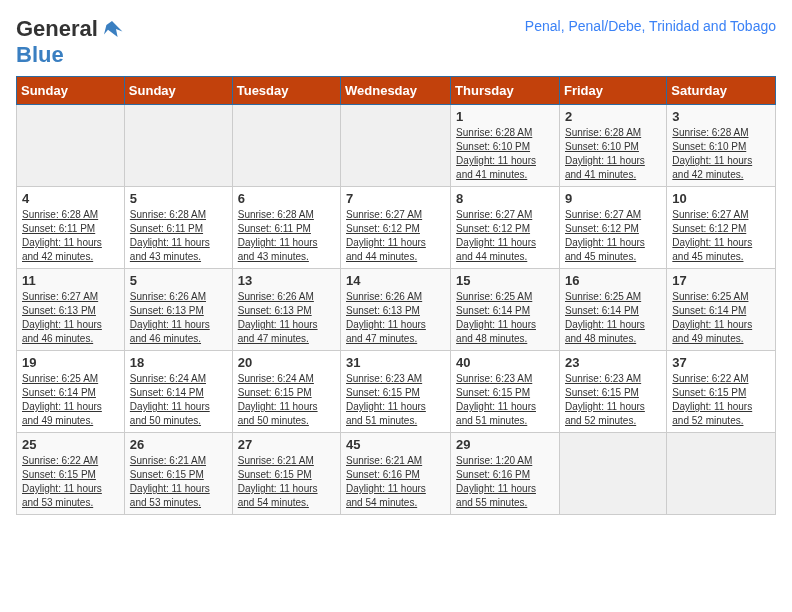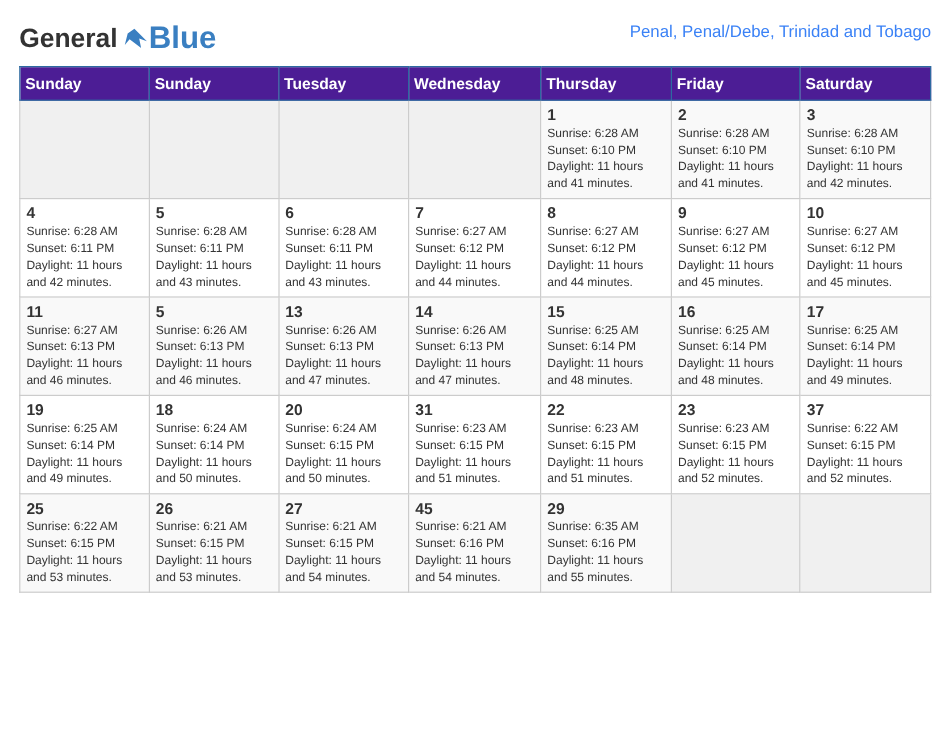--- a/index.html
+++ b/index.html
@@ -11,34 +11,34 @@
       padding: 16px;
     }
     .header-area {
       display: flex;
       justify-content: space-between;
       align-items: flex-start;
       margin-bottom: 8px;
     }
     .logo {
       display: flex;
-      flex-direction: row;
-      align-items: center;
+      flex-direction: column;
+      align-items: flex-start;
     }
     .logo-text {
       display: flex;
       align-items: center;
     }
     .logo-general {
       font-size: 22px;
       font-weight: bold;
       color: #333;
     }
     .logo-blue {
-      font-size: 26px;
+      font-size: 22px;
       font-weight: bold;
       color: #3a7fc1;
     }
     .logo-bird {
       width: 24px;
       height: 24px;
       margin-left: 2px;
     }
     .title-area {
       text-align: right;
@@ -53,21 +53,21 @@
       color: #3b82f6;
       margin-top: 2px;
     }
     .calendar {
       width: 100%;
       border-collapse: collapse;
       border: 1px solid #ccc;
       margin-top: 8px;
     }
     .calendar thead tr th {
-      background: #4c1d95;
+      background: #c2410c;
       color: #fff;
       font-size: 13px;
       font-weight: bold;
       padding: 6px 4px;
       text-align: left;
       border: 1px solid #2d6aa0;
     }
     .calendar tbody tr td {
       vertical-align: top;
       padding: 4px 5px;
@@ -87,20 +87,21 @@
     .day-num {
       font-size: 13px;
       font-weight: bold;
       display: block;
       margin-bottom: 2px;
     }
     .day-info {
       font-size: 10px;
       color: #333;
       line-height: 1.4;
+      text-decoration: underline;
     }
     .empty-cell {
       background: #f0f0f0 !important;
     }
   </style>
 </head>
 <body>
 
 <div class="header-area">
   <div class="logo">
@@ -261,21 +262,21 @@
 Sunset: 6:15 PM
 Daylight: 11 hours and 50 minutes.</div>
         </td>
         <td>
           <span class="day-num">31</span>
           <div class="day-info" style="white-space: pre-line;">Sunrise: 6:23 AM
 Sunset: 6:15 PM
 Daylight: 11 hours and 51 minutes.</div>
         </td>
         <td>
-          <span class="day-num">22</span>
+          <span class="day-num">40</span>
           <div class="day-info" style="white-space: pre-line;">Sunrise: 6:23 AM
 Sunset: 6:15 PM
 Daylight: 11 hours and 51 minutes.</div>
         </td>
         <td>
           <span class="day-num">23</span>
           <div class="day-info" style="white-space: pre-line;">Sunrise: 6:23 AM
 Sunset: 6:15 PM
 Daylight: 11 hours and 52 minutes.</div>
         </td>
@@ -306,21 +307,21 @@
 Daylight: 11 hours and 54 minutes.</div>
         </td>
         <td>
           <span class="day-num">45</span>
           <div class="day-info" style="white-space: pre-line;">Sunrise: 6:21 AM
 Sunset: 6:16 PM
 Daylight: 11 hours and 54 minutes.</div>
         </td>
         <td>
           <span class="day-num">29</span>
-          <div class="day-info" style="white-space: pre-line;">Sunrise: 6:35 AM
+          <div class="day-info" style="white-space: pre-line;">Sunrise: 1:20 AM
 Sunset: 6:16 PM
 Daylight: 11 hours and 55 minutes.</div>
         </td>
         <td class="empty-cell"></td>
         <td class="empty-cell"></td>
       </tr>
     </tbody>
 </table>
 
 </body></html>

